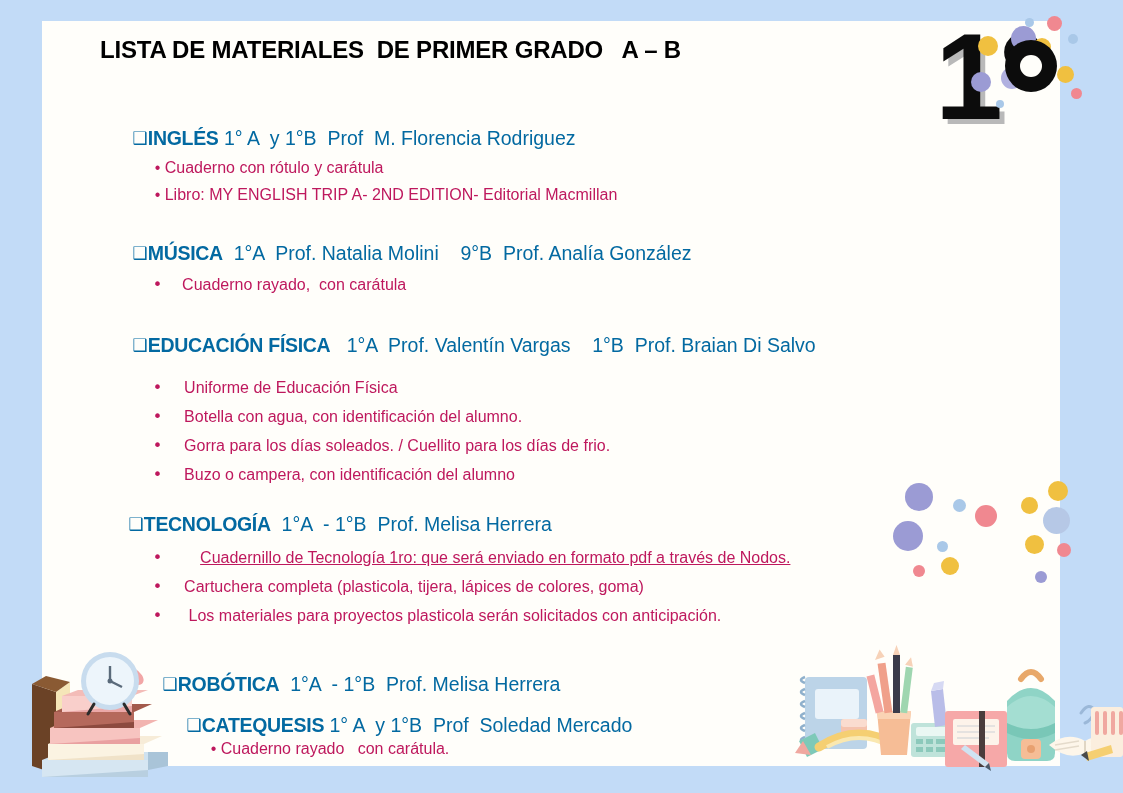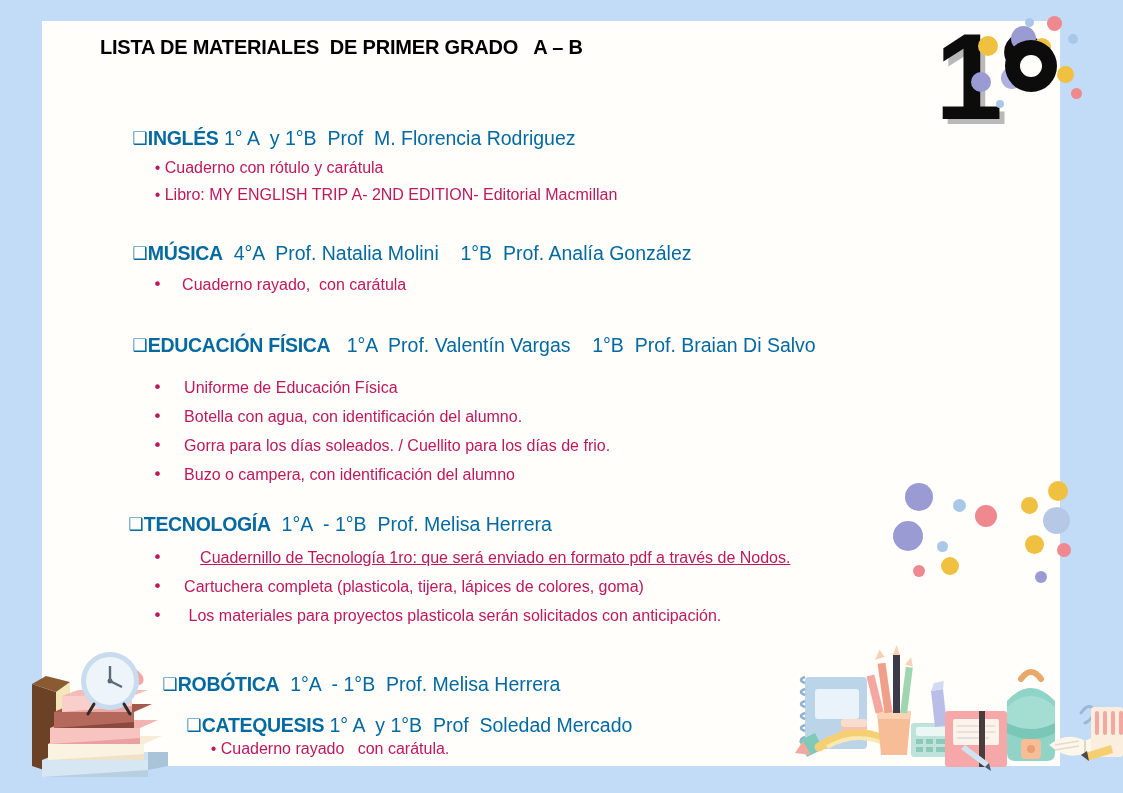--- a/index.html
+++ b/index.html
@@ -39,21 +39,21 @@
     top: 0;
     width: 1018px;
     height: 745px;
     z-index: 6;
   }
 
   .title {
     position: absolute;
     left: 58px;
     top: 15px;
-    font-size: 20px;
+    font-size: 24px;
     font-weight: bold;
     letter-spacing: -0.2px;
     color: #000;
     white-space: pre;
     font-family: "Liberation Sans", sans-serif;
   }
 
   .heading {
     position: absolute;
     color: #0369a1;
@@ -326,21 +326,21 @@
       <span class="cb">❑</span><span class="subject">INGLÉS</span><span class="teachers"> 1° A  y 1°B  Prof  M. Florencia Rodriguez</span>
     </div>
     <div class="item" style="left:86px;top:120px;">
       <span>• Cuaderno con rótulo y carátula</span>
     </div>
     <div class="item" style="left:86px;top:147px;">
       <span>• Libro: MY ENGLISH TRIP A- 2ND EDITION- Editorial Macmillan</span>
     </div>
 
     <div class="heading" style="left:58px;top:198px;">
-      <span class="cb">❑</span><span class="subject">MÚSICA</span><span class="teachers">  4°A  Prof. Natalia Molini    1°B  Prof. Analía González</span>
+      <span class="cb">❑</span><span class="subject">MÚSICA</span><span class="teachers">  1°A  Prof. Natalia Molini    9°B  Prof. Analía González</span>
     </div>
     <div class="item" style="left:84px;top:236px;">
       <span class="dot">•</span><span style="margin-left:20px;">Cuaderno rayado,  con carátula</span>
     </div>
 
     <div class="heading" style="left:58px;top:290px;">
       <span class="cb">❑</span><span class="subject">EDUCACIÓN FÍSICA</span><span class="teachers">   1°A  Prof. Valentín Vargas    1°B  Prof. Braian Di Salvo</span>
     </div>
     <div class="item" style="left:84px;top:339px;">
       <span class="dot">•</span><span style="margin-left:22px;">Uniforme de Educación Física</span>

